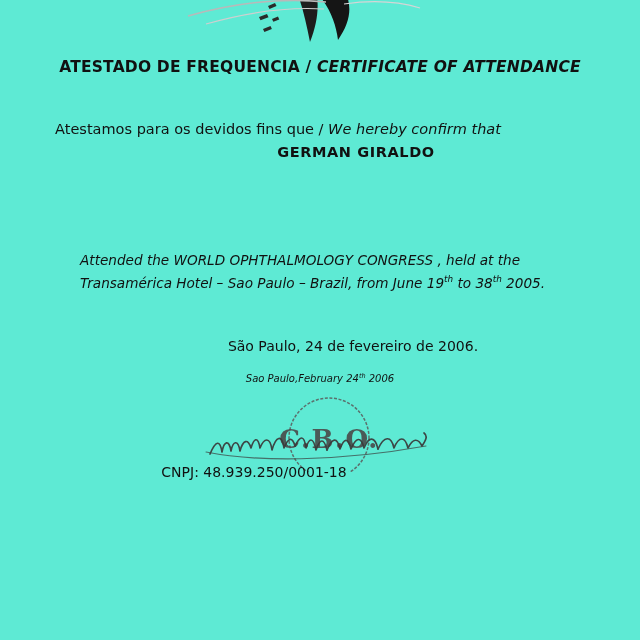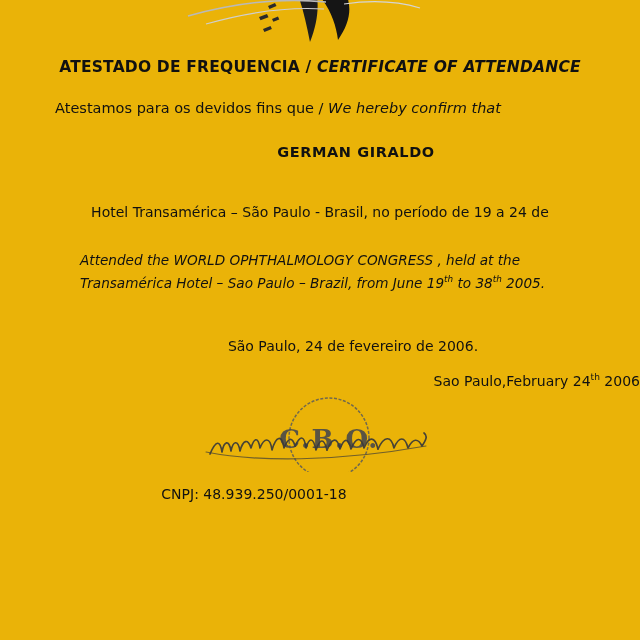--- a/index.html
+++ b/index.html
@@ -9,21 +9,21 @@
     background: #ffffff;
   }
   body {
     font-family: "DejaVu Sans", sans-serif;
     color: #111111;
   }
   .page {
     position: relative;
     width: 640px;
     height: 640px;
-    background: #eab308;
+    background: #5eead4;
     overflow: hidden;
   }
 
   
   .logo-crop {
     position: absolute;
     top: 0;
     left: 0;
     width: 640px;
     height: 46px;
@@ -41,21 +41,21 @@
     font-weight: bold;
     letter-spacing: 0.2px;
     white-space: nowrap;
   }
   .title .en {
     font-style: italic;
   }
 
   .confirm-line {
     position: absolute;
-    top: 100px;
+    top: 121px;
     left: 0;
     width: 556px;
     text-align: center;
     font-size: 14.5px;
   }
   .confirm-line .en {
     font-style: italic;
   }
 
   .name {
@@ -104,22 +104,23 @@
     text-align: center;
     font-size: 14px;
     margin-left: 33px;
   }
 
   .date-en {
     position: absolute;
     top: 373px;
     left: 0;
     width: 640px;
-    text-align: right;
-    font-size: 14px;
+    text-align: center;
+    font-size: 10px;
+    font-style: italic;
   }
 
   
   .stamp-area {
     position: absolute;
     top: 396px;
     left: 196px;
     width: 250px;
     height: 76px;
   }
@@ -127,21 +128,21 @@
   .footer-org {
     position: absolute;
     top: 463px;
     left: 0;
     width: 640px;
     text-align: center;
     font-size: 14px;
   }
   .footer-cnpj {
     position: absolute;
-    top: 486px;
+    top: 464px;
     left: 0;
     width: 508px;
     text-align: center;
     font-size: 14px;
   }
 </style>
 </head>
 <body>
 
 <div class="page">
@@ -171,21 +172,21 @@
   </div>
 
   <div class="confirm-line">
     <span>Atestamos para os devidos fins que</span><span> / </span><span class="en">We hereby confirm that</span>
   </div>
 
   <div class="name">GERMAN GIRALDO</div>
 
   <div class="para-pt">
     <br>
-    <span>Hotel Transamérica – São Paulo - Brasil, no período de 19 a 24 de</span><br>
+    <br>
   </div>
 
   <div class="para-en">
     <span>Attended the WORLD OPHTHALMOLOGY CONGRESS , held at the Transamérica Hotel – Sao Paulo – Brazil, from June 19</span><sup>th</sup><span> to 38</span><sup>th</sup><span> 2005.</span>
   </div>
 
   <div class="date-pt">São Paulo, 24 de fevereiro de 2006.</div>
 
   <div class="date-en">
     <span>Sao Paulo,February 24</span><sup>th</sup><span> 2006</span>

